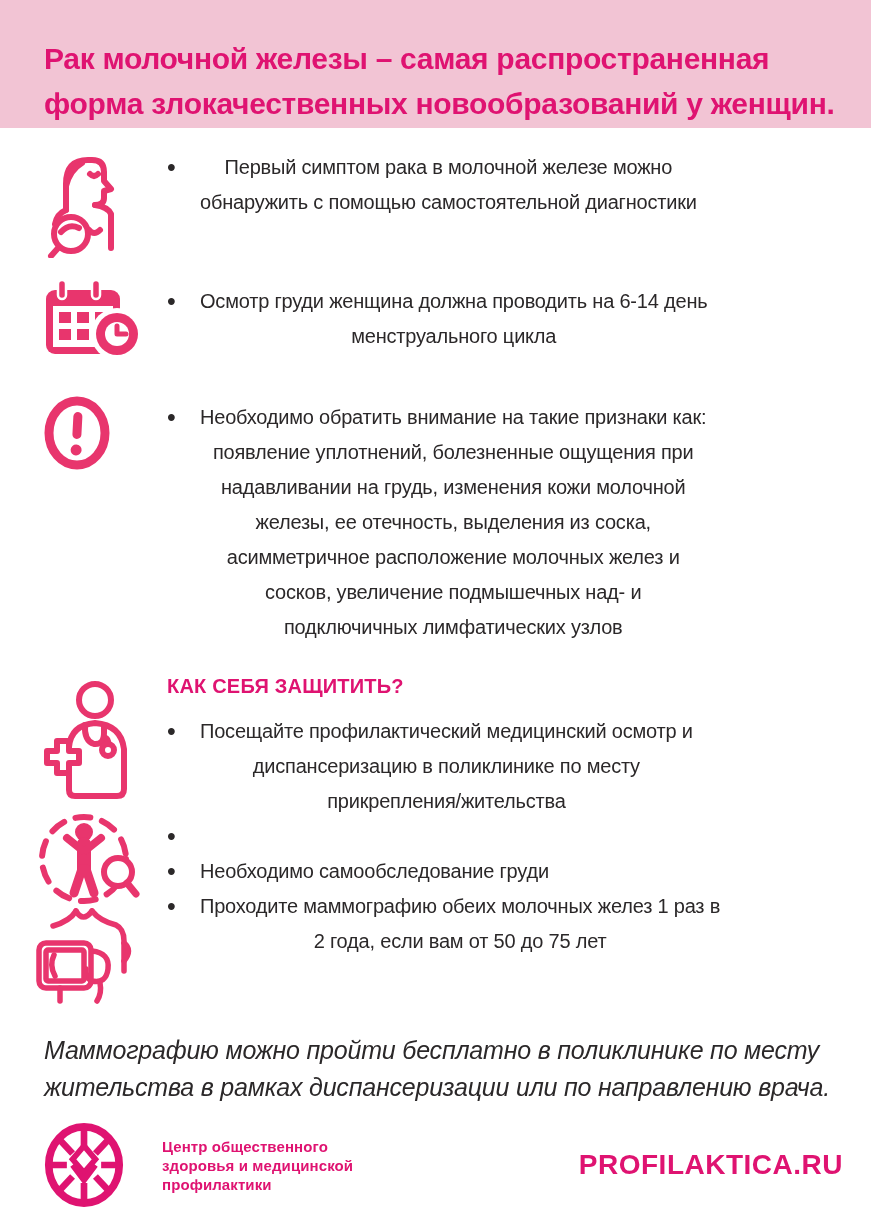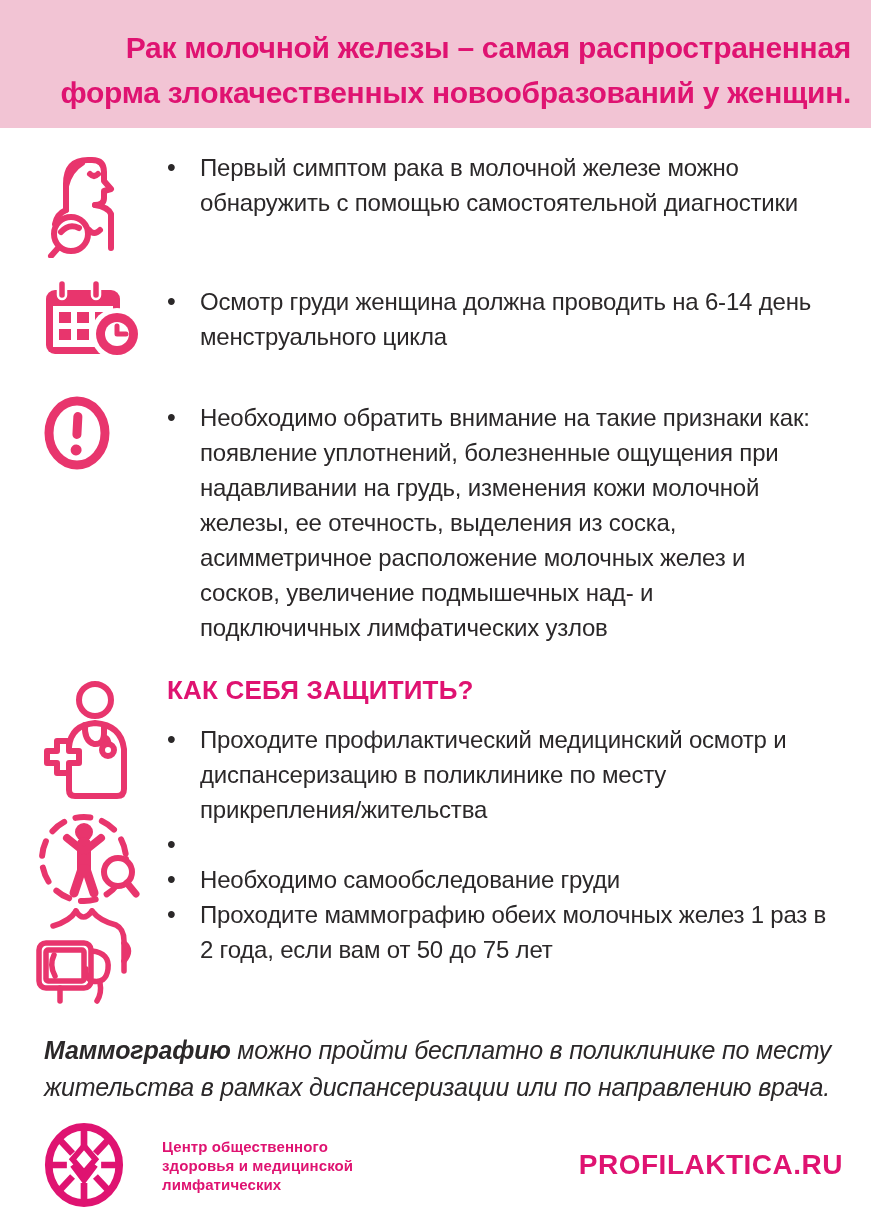--- a/index.html
+++ b/index.html
@@ -1,52 +1,52 @@
 <!DOCTYPE html>
 <html lang="ru" style="--banner-bg: #f2c4d4; --magenta: #df1371; --icon-pink: #e8356d; --text: #2b2829;"><head>
 <meta charset="utf-8">
 <style>
   * { margin:0; padding:0; box-sizing:border-box; }
   html,body { background:#fff; }
   body { font-family:"Liberation Sans","DejaVu Sans",sans-serif; }
   .page { width:871px; height:1215px; position:relative; overflow:hidden; background:#fff; color:var(--text); }
 
-  .banner { background:var(--banner-bg); height:128px; padding:25px 20px 0 44px;text-align:right; }
+  .banner { background:var(--banner-bg); height:128px; padding:36px 20px 0 44px; }
   .banner h1 { font-size:30px; line-height:45px; font-weight:bold; color:var(--magenta);
                white-space:pre-line; letter-spacing:-0.3px; }
 
   main { padding:0 26px 0 44px; }
 
   .row { display:flex; align-items:flex-start; }
   .icon-col { width:123px; flex:0 0 123px; }
   .icn { color:var(--icon-pink); display:block; }
 
   .bullet { display:flex; flex:1; }
   .dot { width:33px; flex:0 0 33px; font-size:25px; line-height:35px; color:var(--text); }
-  .btext { font-size:24px; line-height:35px; letter-spacing:-0.2px; white-space:pre-line; color:var(--text); }
+  .btext { font-size:20px; line-height:35px; letter-spacing:-0.2px; white-space:pre-line; color:var(--text);text-align:center; }
 
   .row-1 { margin-top:18px; }
   .row-2 { margin-top:22px; }
   .row-3 { margin-top:36px; }
   .row-1 .bullet, .row-2 .bullet, .row-3 .bullet { padding-top:4px; }
 
   .protect { position:relative; margin-top:30px; padding-left:123px; min-height:340px; }
-  .protect h2 { font-size:26px; font-weight:bold; color:var(--magenta); letter-spacing:0.2px; margin-bottom:16px; }
+  .protect h2 { font-size:20px; font-weight:bold; color:var(--magenta); letter-spacing:0.2px; margin-bottom:16px; }
   .protect .bullet { margin-bottom:0; }
   .pb1 { margin-bottom:28px; }
   .pb2 { margin-bottom:11px; }
   .pb3 { margin-bottom:11px; }
   .abs-icon { position:absolute; }
   .doctor-pos   { top:4px;   left:0; }
   .checkup-pos  { top:132px; left:-6px; }
   .mammo-pos    { top:232px; left:-10px; }
 
   .note { margin-top:17px; font-size:25px; line-height:37px; font-style:italic; letter-spacing:-0.2px;
           white-space:pre-line; color:var(--text); }
-  .note strong { font-weight:bold; font-style:italic; }
+  .note strong { font-weight:normal; font-style:italic; }
 
   footer { display:flex; align-items:center; margin-top:16px; padding:0 28px 0 44px; }
   .logo { color:var(--magenta); flex:0 0 80px; }
   .org { margin-left:38px; font-size:15px; line-height:19px; font-weight:bold; color:var(--magenta);
          white-space:pre-line; letter-spacing:0.1px; }
   .site { margin-left:auto; font-size:28px; font-weight:bold; color:var(--magenta); letter-spacing:0.5px;text-align:right; }
 </style>
 </head>
 <body>
 
@@ -158,21 +158,21 @@
         <rect x="12" y="43" width="38" height="31" rx="2"></rect>
         <path d="M20 48 Q15 58 21 69"></path>
         <path d="M26 81 L26 94"></path>
         <path d="M66 76 Q68 86 63 94"></path>
       </svg>
 
       <h2>КАК СЕБЯ ЗАЩИТИТЬ?</h2>
 
       <div class="bullet pb1">
         <span class="dot">•</span>
-        <p class="btext">Проходите профилактический медицинский осмотр и
+        <p class="btext">Посещайте профилактический медицинский осмотр и
 диспансеризацию в поликлинике по месту
 прикрепления/жительства</p>
       </div>
       <div class="bullet pb2">
         <span class="dot">•</span>
       </div>
       <div class="bullet pb3">
         <span class="dot">•</span>
         <p class="btext">Необходимо самообследование груди</p>
       </div>
@@ -191,17 +191,17 @@
   <footer>
     <svg class="logo" width="80" height="86" viewBox="0 0 84 90" fill="none" stroke="currentColor" stroke-linecap="butt">
       <ellipse cx="42" cy="45" rx="37" ry="40" stroke-width="8"></ellipse>
       <path d="M42 5 V26 M42 64 V85 M5 45 H24 M60 45 H79" stroke-width="7"></path>
       <path d="M16 18 L30 33 M68 18 L54 33 M16 72 L30 57 M68 72 L54 57" stroke-width="7"></path>
       <path d="M42 25 L54 39 L42 53 L30 39 Z" stroke-width="6"></path>
       <path d="M30 45 L42 61 L54 45" stroke-width="6"></path>
     </svg>
     <p class="org">Центр общественного
 здоровья и медицинской
-лимфатических</p>
+профилактики</p>
     <p class="site">PROFILAKTICA.RU</p>
   </footer>
 
 </div>
 
 </body></html>

